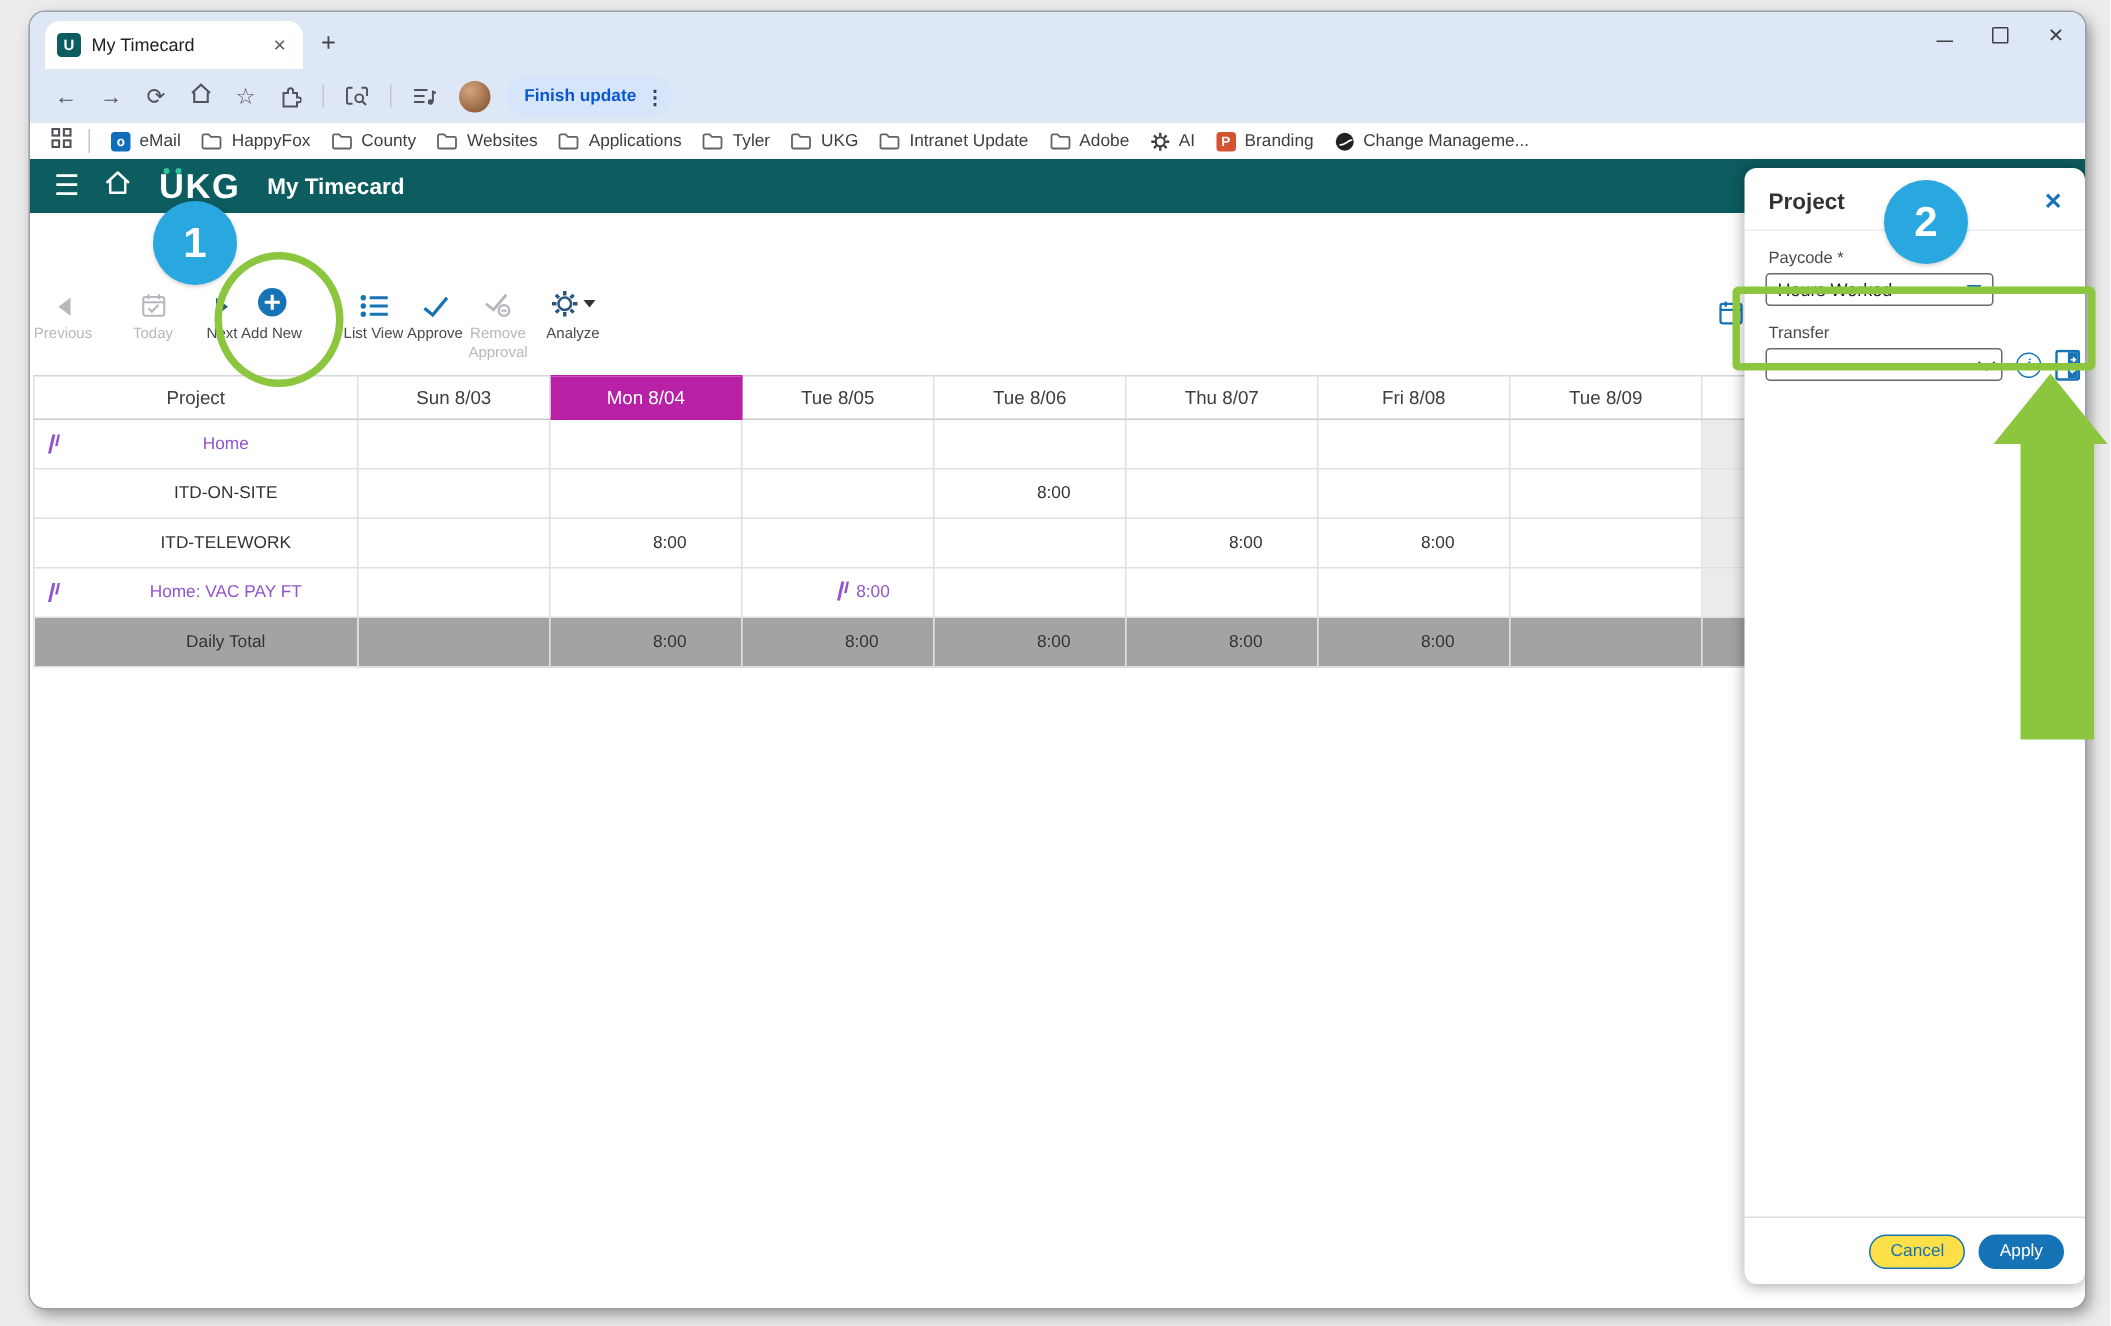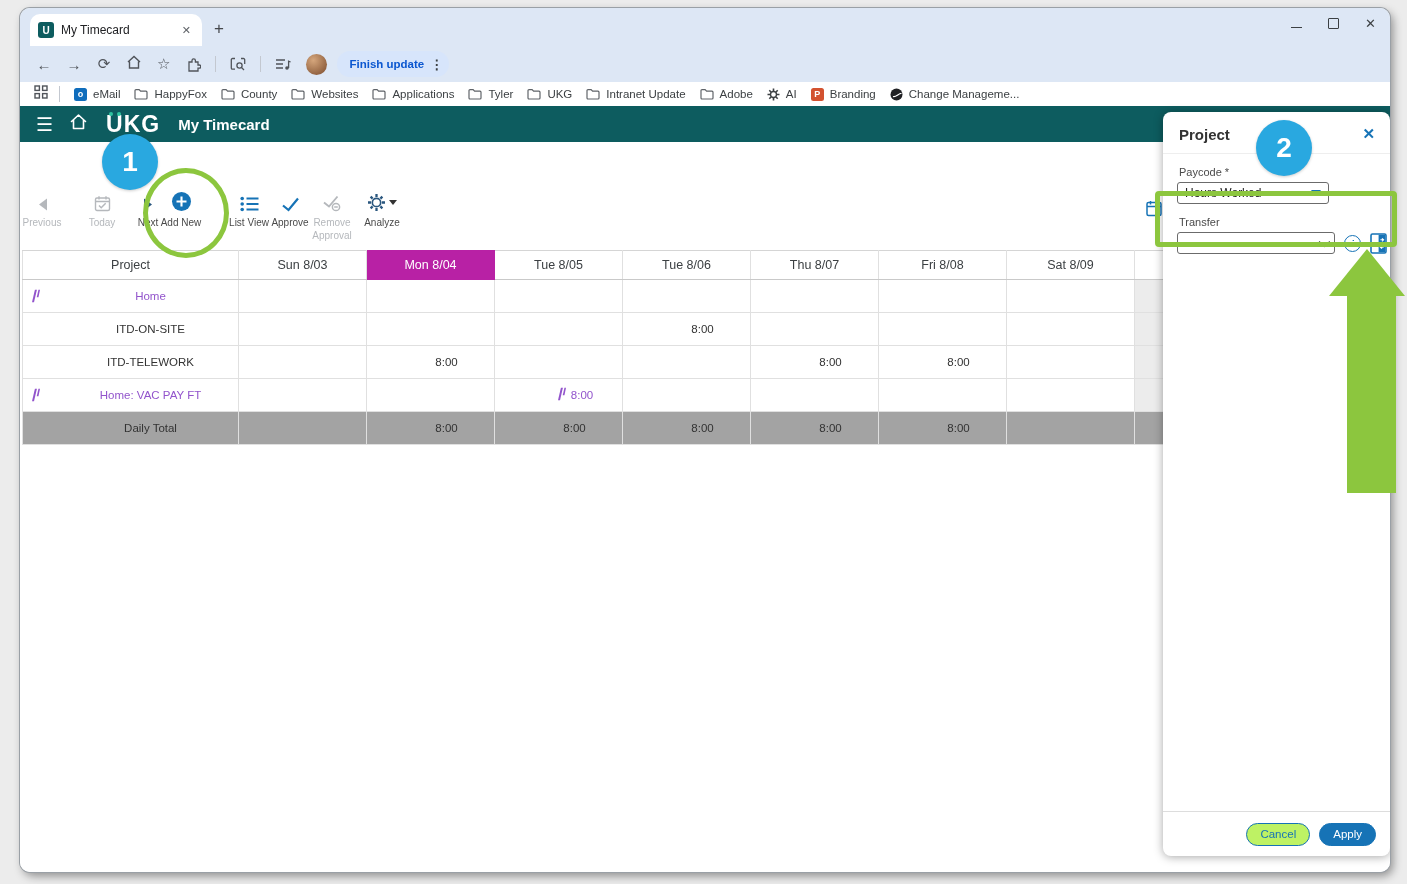--- a/index.html
+++ b/index.html
@@ -85,21 +85,21 @@
   .sel-paycode{width:152px;}
   .sel-transfer{width:158px;display:inline-flex;}
   .bluecaret{width:0;height:0;border-left:5px solid transparent;border-right:5px solid transparent;border-top:6px solid #1673b6;}
   .chev{width:7px;height:7px;border-right:1.6px solid #444;border-bottom:1.6px solid #444;transform:rotate(45deg) translateY(-2px);}
   .transfer-row{display:flex;align-items:center;gap:9px;}
   .infoico{width:15px;height:15px;border:1.5px solid #1673b6;border-radius:50%;color:#1673b6;font-size:9.5px;font-weight:bold;
            display:flex;align-items:center;justify-content:center;font-style:italic;}
   .panel-footer{position:absolute;left:0;right:0;bottom:0;height:44px;border-top:1px solid #ddd;display:flex;align-items:center;
                 justify-content:flex-end;gap:9px;padding-right:14px;}
   .btn{border-radius:12px;font-size:11.5px;height:23px;display:flex;align-items:center;padding:0 13px;box-sizing:border-box;}
-  .btn-cancel{border:1px solid #1673b6;color:#1673b6;background:#bef264;}
+  .btn-cancel{border:1px solid #1673b6;color:#1673b6;background:#fde047;}
   .btn-apply{background:#1673b6;color:#fff;border:1px solid #1673b6;}
 
   .partialico{position:absolute;left:1126px;top:58px;z-index:4;}
 
   
   .chip{position:absolute;width:56px;height:56px;border-radius:50%;background:#29a8e0;color:#fff;font-size:28px;font-weight:bold;
         display:flex;align-items:center;justify-content:center;z-index:50;box-shadow:0 1px 3px rgba(0,0,0,.2);}
   .anno-ring{position:absolute;left:143px;top:168px;width:76px;height:80px;border:5px solid #8cc63e;border-radius:50%;z-index:50;}
   .anno-rect{position:absolute;left:1155px;top:191px;width:232px;height:46px;border:5px solid #8cc63e;border-radius:4px;z-index:50;}
   .arrow-head{position:absolute;left:1329px;top:249px;width:0;height:0;border-left:38px solid transparent;
@@ -387,21 +387,21 @@
             </colgroup>
             <thead>
               <tr>
                 <th>Project</th>
                 <th>Sun 8/03</th>
                 <th class="selected">Mon 8/04</th>
                 <th>Tue 8/05</th>
                 <th>Tue 8/06</th>
                 <th>Thu 8/07</th>
                 <th>Fri 8/08</th>
-                <th>Sat 8/09</th>
+                <th>Tue 8/09</th>
                 <th class="filler"></th>
               </tr>
             </thead>
             <tbody>
               <tr class="purple">
                 <td class="project"><span class="rowflag">
                     <svg width="10" height="14" viewBox="0 0 11 14">
                       <path d="M2.2 14 L5.4 0 H7.6 L4.4 14 Z" fill="#9254cc"></path>
                       <path d="M7.4 8.5 L9.3 0 H11 L9.3 8.5 Z" fill="#9254cc"></path>
                     </svg>

